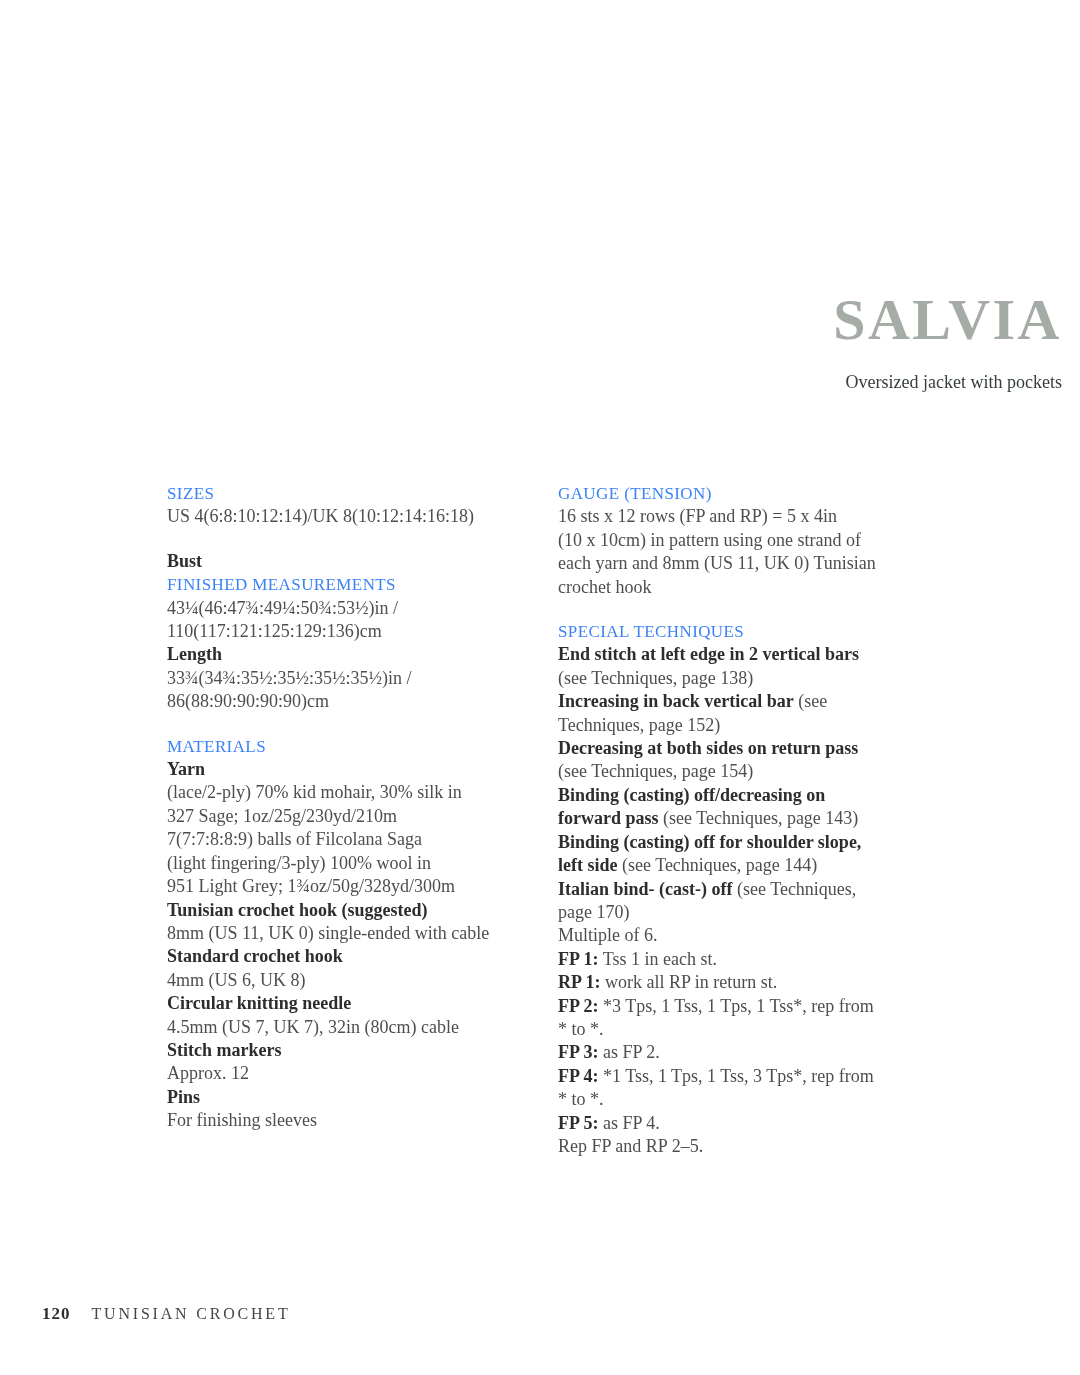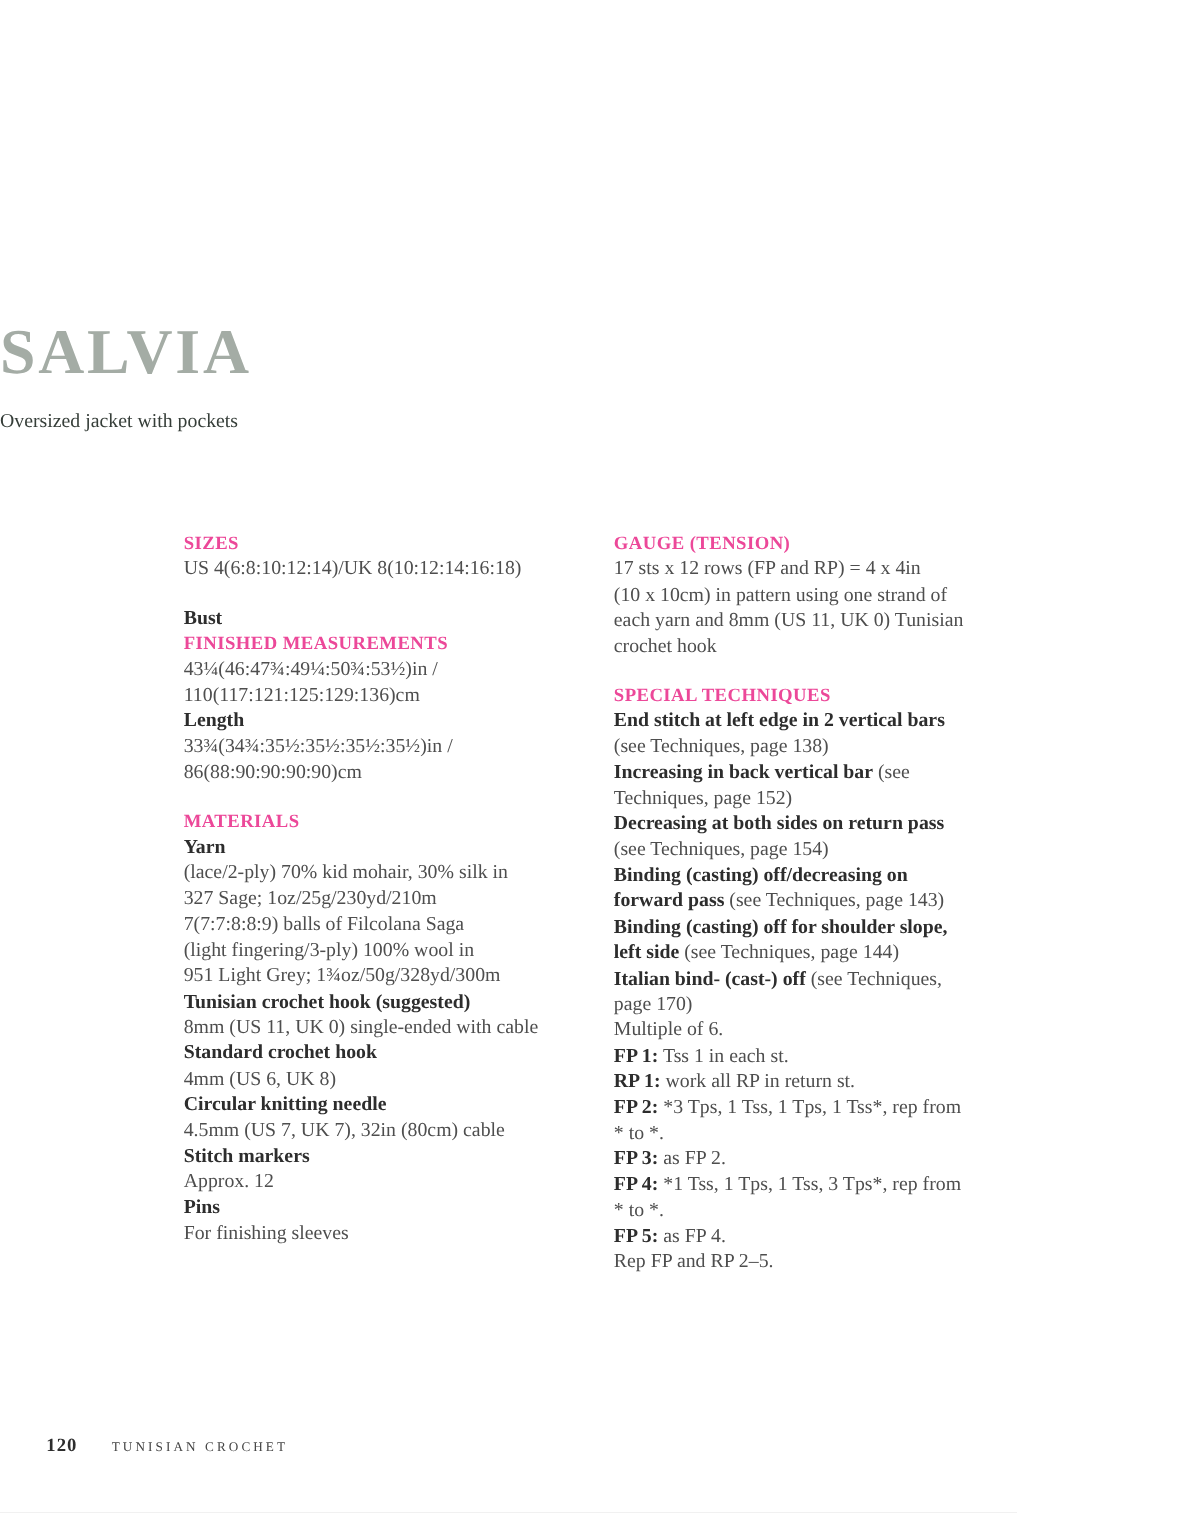--- a/index.html
+++ b/index.html
@@ -7,21 +7,21 @@
     position:relative;
     width:1080px;height:1375px;
     background:#ffffff;
     font-family:"Liberation Serif","DejaVu Serif",serif;
     overflow:hidden;
     margin:0 auto;
   }
   .masthead{
     position:absolute;
     top:291px;left:0;width:1062px;
-    text-align:left;
+    text-align:right;
   }
   .title{
     margin:0;
     font-size:58px;
     line-height:58px;
     font-weight:700;
     letter-spacing:2.5px;
     color:#a4aca5;
   }
   .subtitle{
@@ -34,22 +34,22 @@
   .col-left{left:167px;width:372px;}
   .col-right{left:558px;width:350px;}
   .line{
     font-size:18px;
     line-height:23.4px;
     white-space:nowrap;
     color:#4e4e4e;
   }
   .line .b{font-weight:700;color:#2d2d2d;}
   .line.head{
-    font-weight:700;
-    color:#ec4899;
+    font-weight:400;
+    color:#3b82f6;
     font-size:17px;
     letter-spacing:0.4px;
   }
   .line.gap{height:21px;}
   .line.phead{
     font-weight:700;
     color:#2c2c2c;
     font-size:25px;
     line-height:29px;
     padding:13px 0 3px 0;
@@ -57,22 +57,22 @@
   }
   .footer{
     position:absolute;
     left:42px;top:1304px;
     font-size:17px;
     color:#3f3f3f;
     white-space:nowrap;
   }
   .pagenum{font-weight:700;letter-spacing:1px;color:#2d2d2d;}
   .booktitle{
-    margin-left:31px;
-    font-size:12px;
+    margin-left:21px;
+    font-size:16px;
     letter-spacing:2.8px;
     color:#454545;
   }
 </style>
 </head>
 <body>
 
 <div class="page">
 
   <header class="masthead">
@@ -106,21 +106,21 @@
       <div class="line body"><span class="b">Circular knitting needle</span></div>
       <div class="line body"><span>4.5mm (US 7, UK 7), 32in (80cm) cable</span></div>
       <div class="line body"><span class="b">Stitch markers</span></div>
       <div class="line body"><span>Approx. 12</span></div>
       <div class="line body"><span class="b">Pins</span></div>
       <div class="line body"><span>For finishing sleeves</span></div>
     </div>
 
   <div class="col col-right">
       <div class="line head"><span>GAUGE (TENSION)</span></div>
-      <div class="line body"><span>17 sts x 12 rows (FP and RP) = 4 x 4in</span></div>
+      <div class="line body"><span>16 sts x 12 rows (FP and RP) = 5 x 4in</span></div>
       <div class="line body"><span>(10 x 10cm) in pattern using one strand of</span></div>
       <div class="line body"><span>each yarn and 8mm (US 11, UK 0) Tunisian</span></div>
       <div class="line body"><span>crochet hook</span></div>
       <div class="line gap"></div>
       <div class="line head"><span>SPECIAL TECHNIQUES</span></div>
       <div class="line body"><span class="b">End stitch at left edge in 2 vertical bars</span></div>
       <div class="line body"><span>(see Techniques, page 138)</span></div>
       <div class="line body"><span class="b">Increasing in back vertical bar</span><span> (see</span></div>
       <div class="line body"><span>Techniques, page 152)</span></div>
       <div class="line body"><span class="b">Decreasing at both sides on return pass</span></div>

